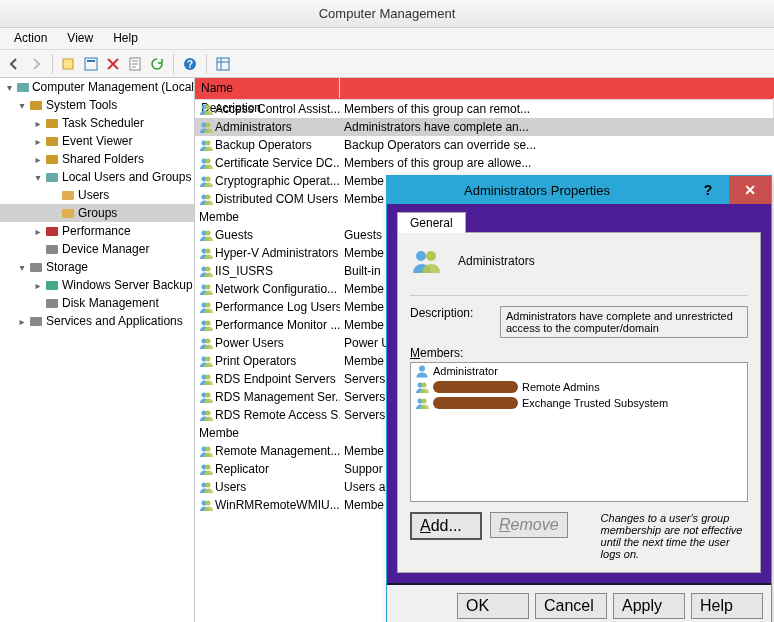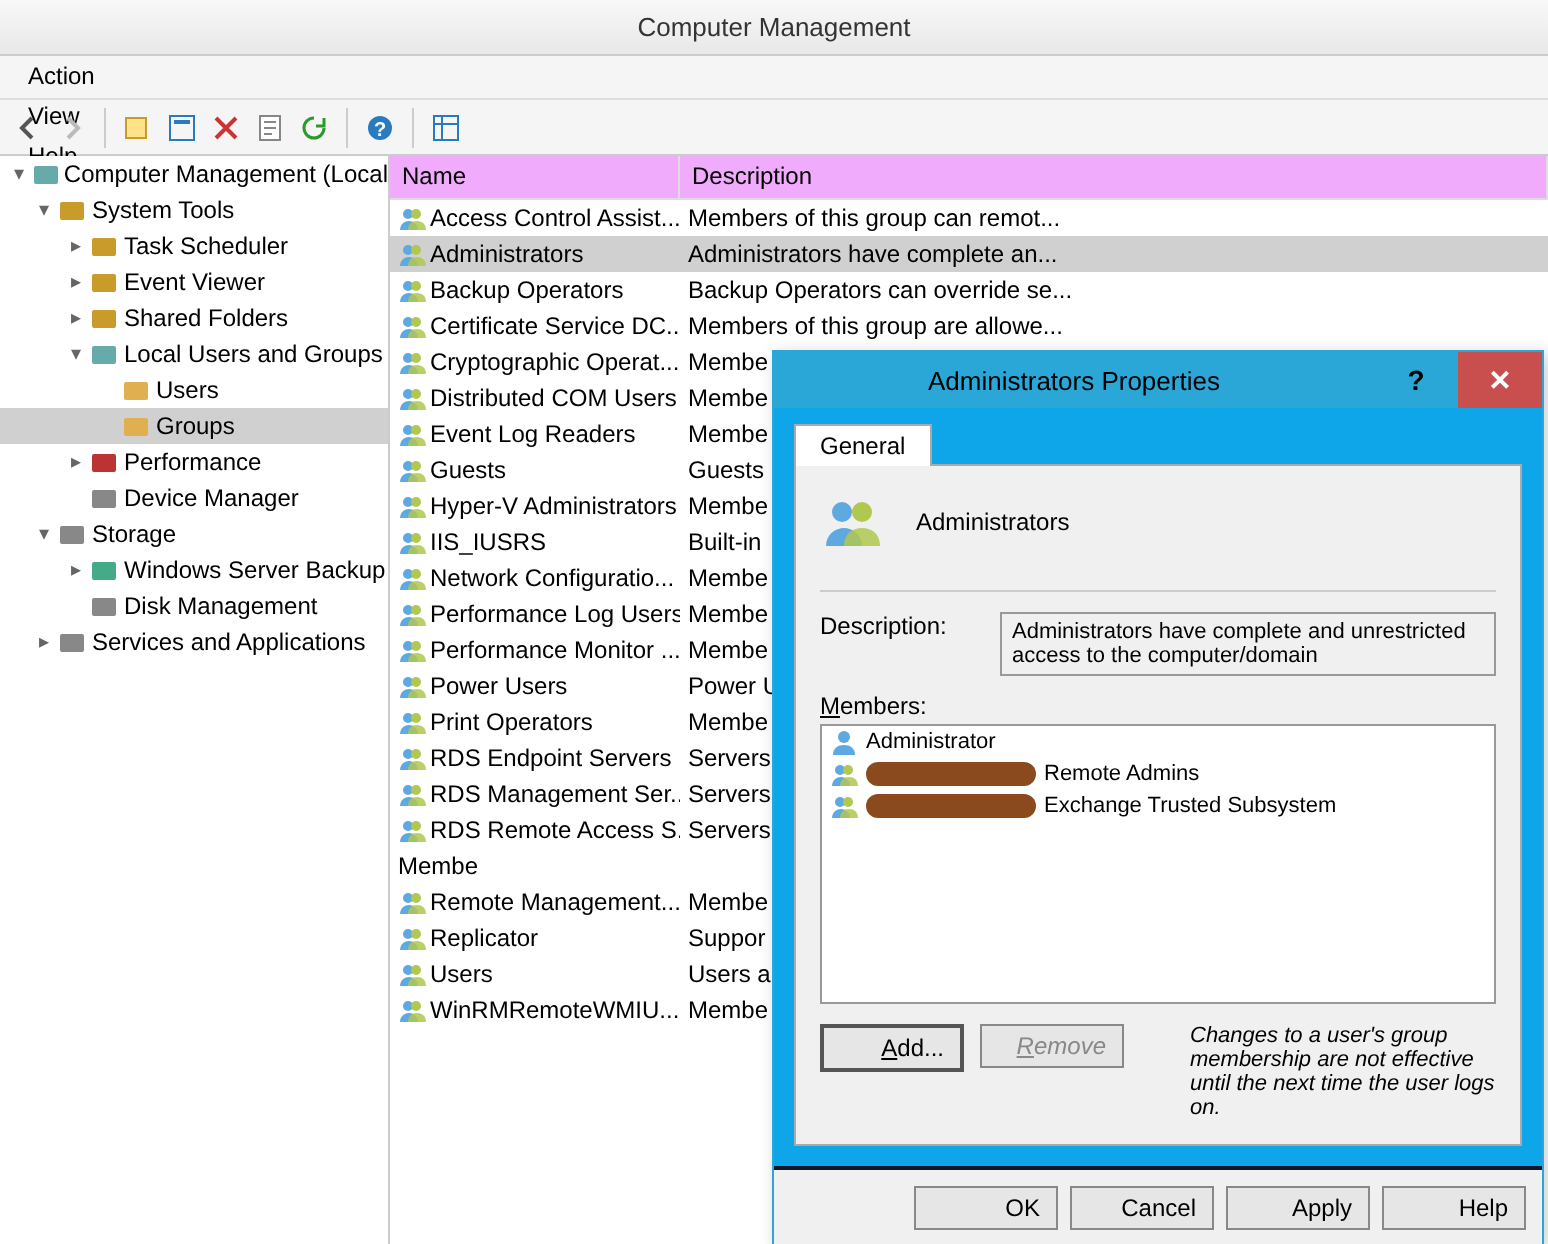--- a/index.html
+++ b/index.html
@@ -22,21 +22,20 @@
     text-align: center;
     font-size: 13px;
     color: #333;
   }
   .menubar {
     background: #f5f5f5;
     border-bottom: 1px solid #ddd;
     height: 22px;
     display: flex;
     padding: 0 4px;
-    flex-direction: column;
   }
   .menubar span {
     padding: 3px 10px;
     cursor: default;
   }
   .toolbar {
     background: #f5f5f5;
     border-bottom: 1px solid #ccc;
     height: 28px;
     display: flex;
@@ -73,23 +72,24 @@
   .indent2 { padding-left: 32px; }
   .indent3 { padding-left: 48px; }
   .listpane {
     flex: 1;
     display: flex;
     flex-direction: column;
     position: relative;
   }
   .list-header {
     display: flex;
-    background: #f0abfc;
+    background: #ef4444;
     border-bottom: 1px solid #ddd;
     height: 22px;
+    flex-direction: column;
   }
   .list-header .col {
     border-right: 1px solid #ddd;
     padding: 3px 6px;
     font-size: 12px;
   }
   .col-name { width: 145px; }
   .col-desc { flex: 1; }
   .list-body { flex:1; overflow:hidden; }
   .list-row {
@@ -118,36 +118,36 @@
     height: 28px;
     display: flex;
     align-items: center;
     color: #000;
     font-size: 13px;
   }
   .dlg-title .title-text { flex:1; text-align:center; }
   .dlg-title .btn { width: 42px; height: 28px; display:flex; align-items:center; justify-content:center; font-size:14px; }
   .dlg-title .help { background: #2aa7d6; font-weight:bold; }
   .dlg-title .close { background: #c94f4f; color:#fff; font-weight:bold; }
-  .dlg-body { padding: 8px 10px 10px 10px; background:#0ea5e9; }
+  .dlg-body { padding: 8px 10px 10px 10px; background:#4c1d95; }
   .tabstrip { display:flex; margin-bottom:-1px; }
   .tab { background:#fff; border:1px solid #aaa; border-bottom:none; padding:3px 12px; font-size:12px; position:relative; z-index:1; }
   .tabpanel { border:1px solid #aaa; background:#f0f0f0; padding:12px; }
   .group-big { display:flex; align-items:center; margin-bottom:18px; }
   .group-big svg { width:32px; height:32px; margin-right:16px; }
   .descrow { display:flex; align-items:flex-start; margin: 8px 0; }
   .desclabel { width:90px; }
   .descbox { flex:1; border:1px solid #999; background:#f0f0f0; padding:3px 5px; min-height:30px; font-size:11px; }
   .memlabel { margin: 8px 0 2px 0; }
   .memlabel u { text-decoration: underline; }
   .memlist { border:1px solid #999; background:#fff; height:140px; overflow:auto; }
   .memrow { display:flex; align-items:center; padding:1px 4px; gap:4px; font-size:11px; }
   .redact { background:#8b4a1e; border-radius:7px; height:12px; width:85px; display:inline-block; }
   .btnrow { display:flex; align-items:flex-start; margin-top:10px; gap:8px; }
-  .winbtn { min-width:72px; padding:3px 8px; border:1px solid #888; background:#e6e6e6; font-size:12px; cursor:default; text-align:right; }
+  .winbtn { min-width:72px; padding:3px 8px; border:1px solid #888; background:#e6e6e6; font-size:16px; cursor:default; text-align:left; }
   .winbtn.default { border:2px solid #555; }
   .winbtn.disabled { color:#888;font-style:italic; }
   .note { font-size:11px; flex:1; margin-left:25px;font-style:italic; }
   .dlg-buttons { display:flex; justify-content:flex-end; gap:6px; padding:8px; background:#f0f0f0; border-top:2px solid #0f172a; }
 </style>
 </head>
 <body>
 
 <div class="titlebar">
   <span>Computer Management</span>
@@ -416,29 +416,20 @@
               <circle cx="5" cy="5" r="2.5" fill="#5da9e0"></circle>
               <circle cx="9" cy="5" r="2.5" fill="#b0c850"></circle>
               <path d="M1 13c0-3 2.5-4.5 4.5-4.5S10 10 10 13" fill="#5da9e0"></path>
               <path d="M5 13c0-3 2-4.5 4.5-4.5S14 10 14 13" fill="#b0c850" opacity="0.85"></path>
             </svg>
             <span>Distributed COM Users</span>
           </div>
           <div class="cell-desc">Membe</div>
         </div>
         <div class="list-row">
-          <div class="cell-name">
-            <svg class="group-ico" viewBox="0 0 14 14">
-              <circle cx="5" cy="5" r="2.5" fill="#5da9e0"></circle>
-              <circle cx="9" cy="5" r="2.5" fill="#b0c850"></circle>
-              <path d="M1 13c0-3 2.5-4.5 4.5-4.5S10 10 10 13" fill="#5da9e0"></path>
-              <path d="M5 13c0-3 2-4.5 4.5-4.5S14 10 14 13" fill="#b0c850" opacity="0.85"></path>
-            </svg>
-            <span>Event Log Readers</span>
-          </div>
           <div class="cell-desc">Membe</div>
         </div>
         <div class="list-row">
           <div class="cell-name">
             <svg class="group-ico" viewBox="0 0 14 14">
               <circle cx="5" cy="5" r="2.5" fill="#5da9e0"></circle>
               <circle cx="9" cy="5" r="2.5" fill="#b0c850"></circle>
               <path d="M1 13c0-3 2.5-4.5 4.5-4.5S10 10 10 13" fill="#5da9e0"></path>
               <path d="M5 13c0-3 2-4.5 4.5-4.5S14 10 14 13" fill="#b0c850" opacity="0.85"></path>
             </svg>

